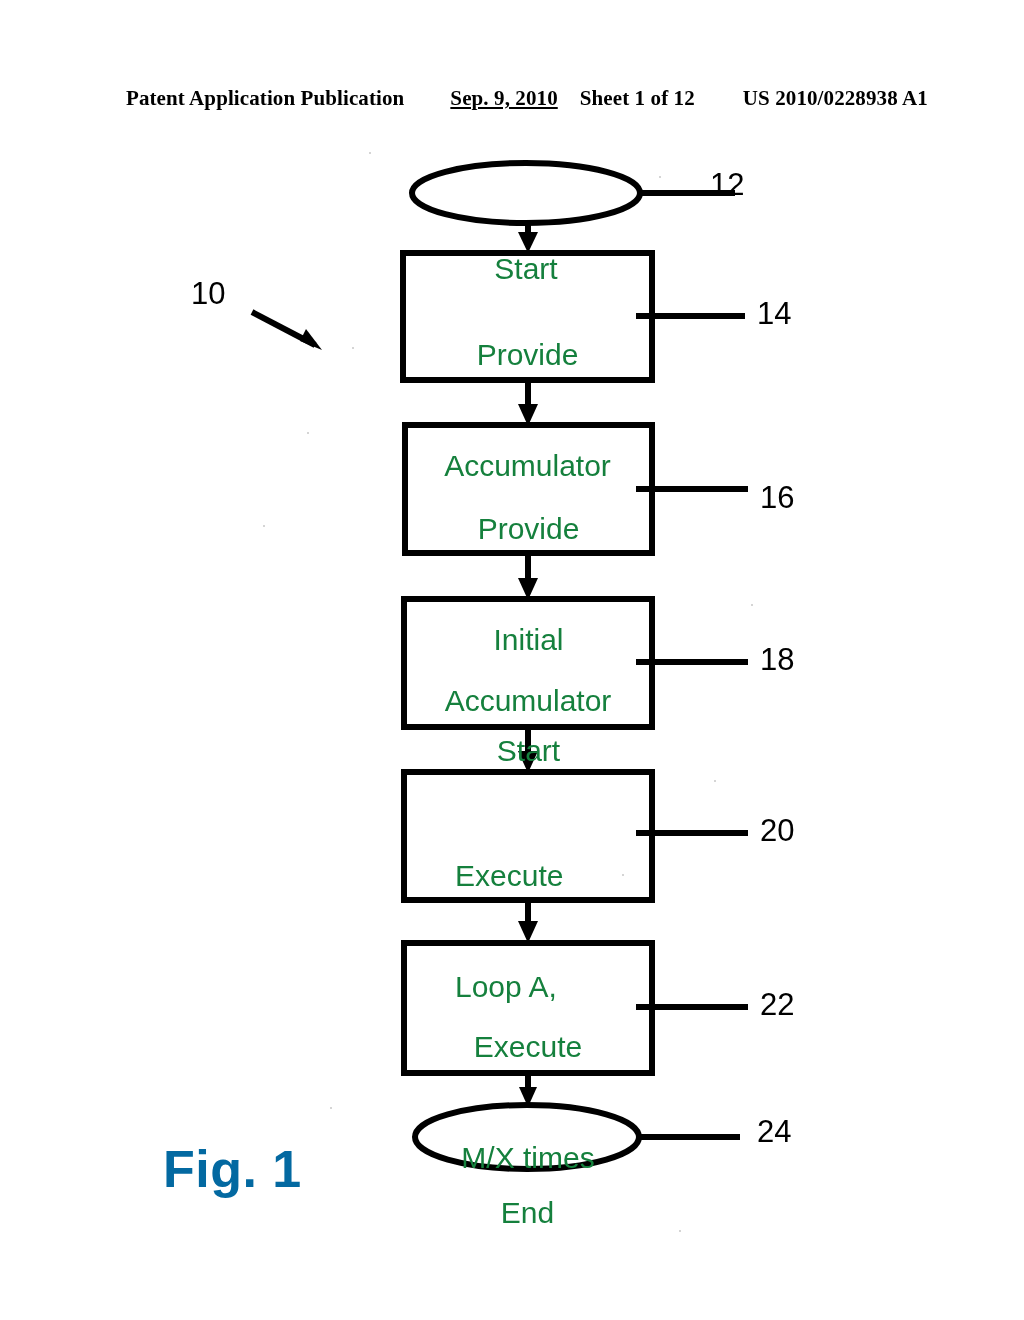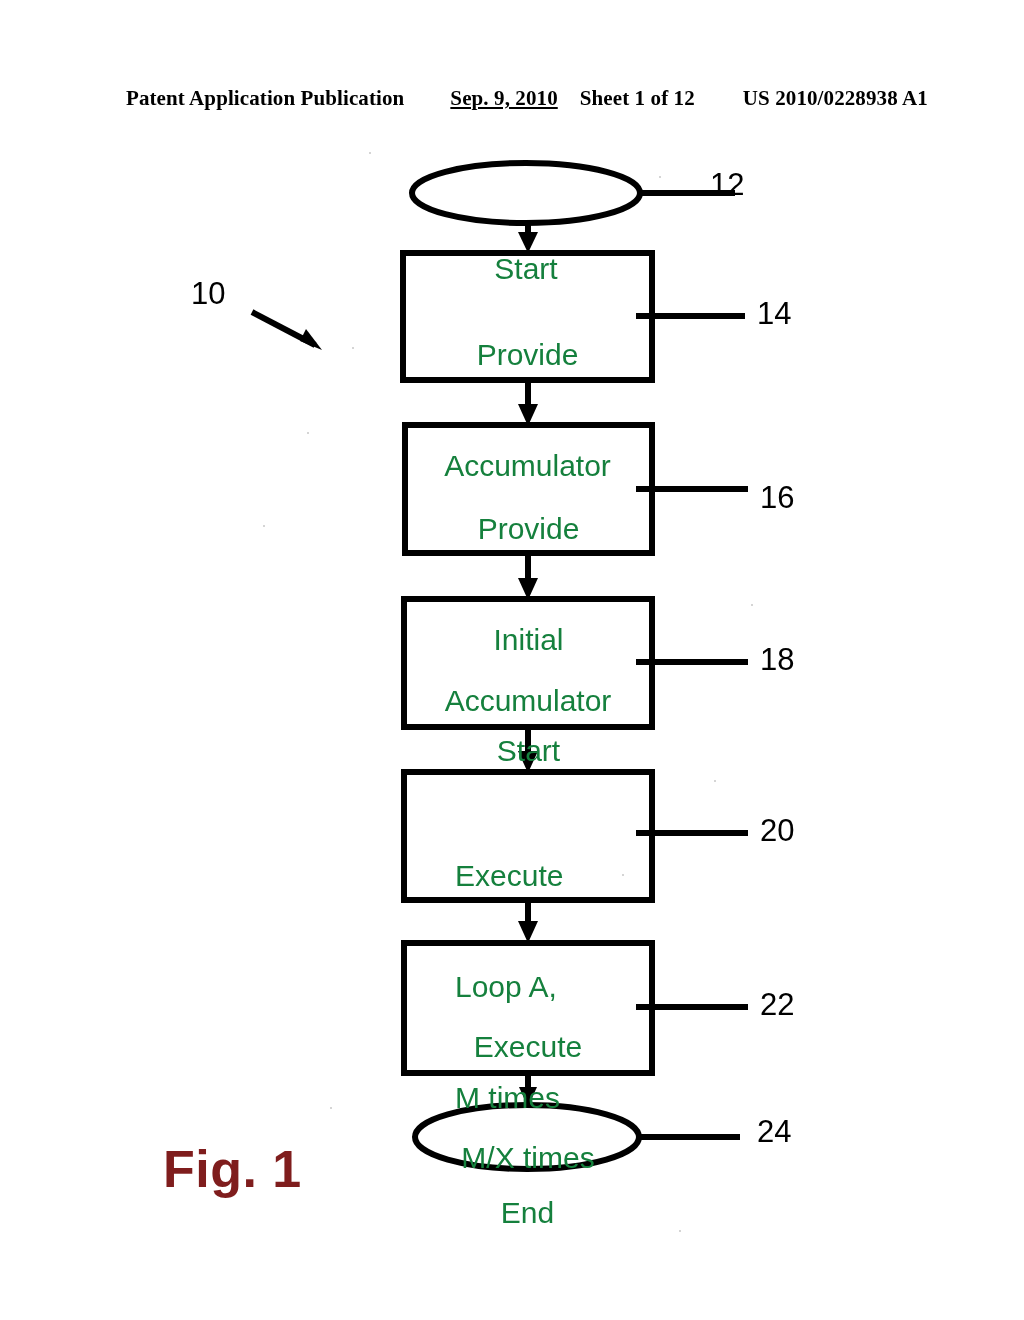--- a/index.html
+++ b/index.html
@@ -74,21 +74,21 @@
   
   .fig-caption {
     position: absolute;
     left: 163px;
     top: 1140px;
     font-family: "Liberation Sans", sans-serif;
     font-weight: bold;
     font-size: 52px;
     line-height: 58px;
     letter-spacing: 0.5px;
-    color: #7f1d1d;
+    color: #0369a1;
   }
 
   
   .speck {
     position: absolute;
     background: #9a9a9a;
     border-radius: 50%;
     width: 2px;
     height: 2px;
     opacity: 0.55;
@@ -179,21 +179,20 @@
   <div>Start</div>
 </div>
 
 <div class="node-label" style="left:404px; top:608px; width:248px;">
   <div>Accumulator</div>
 </div>
 
 <div class="node-label left-align" style="left:455px; top:783px; width:200px;">
   <div>Execute</div>
   <div>Loop A,</div>
-  <div>M times</div>
 </div>
 
 <div class="node-label" style="left:404px; top:954px; width:248px;">
   <div>Execute</div>
   <div>M/X times</div>
 </div>
 
 <div class="node-label terminal" style="left:415px; top:1120px; width:225px;">
   <div>End</div>
 </div>

